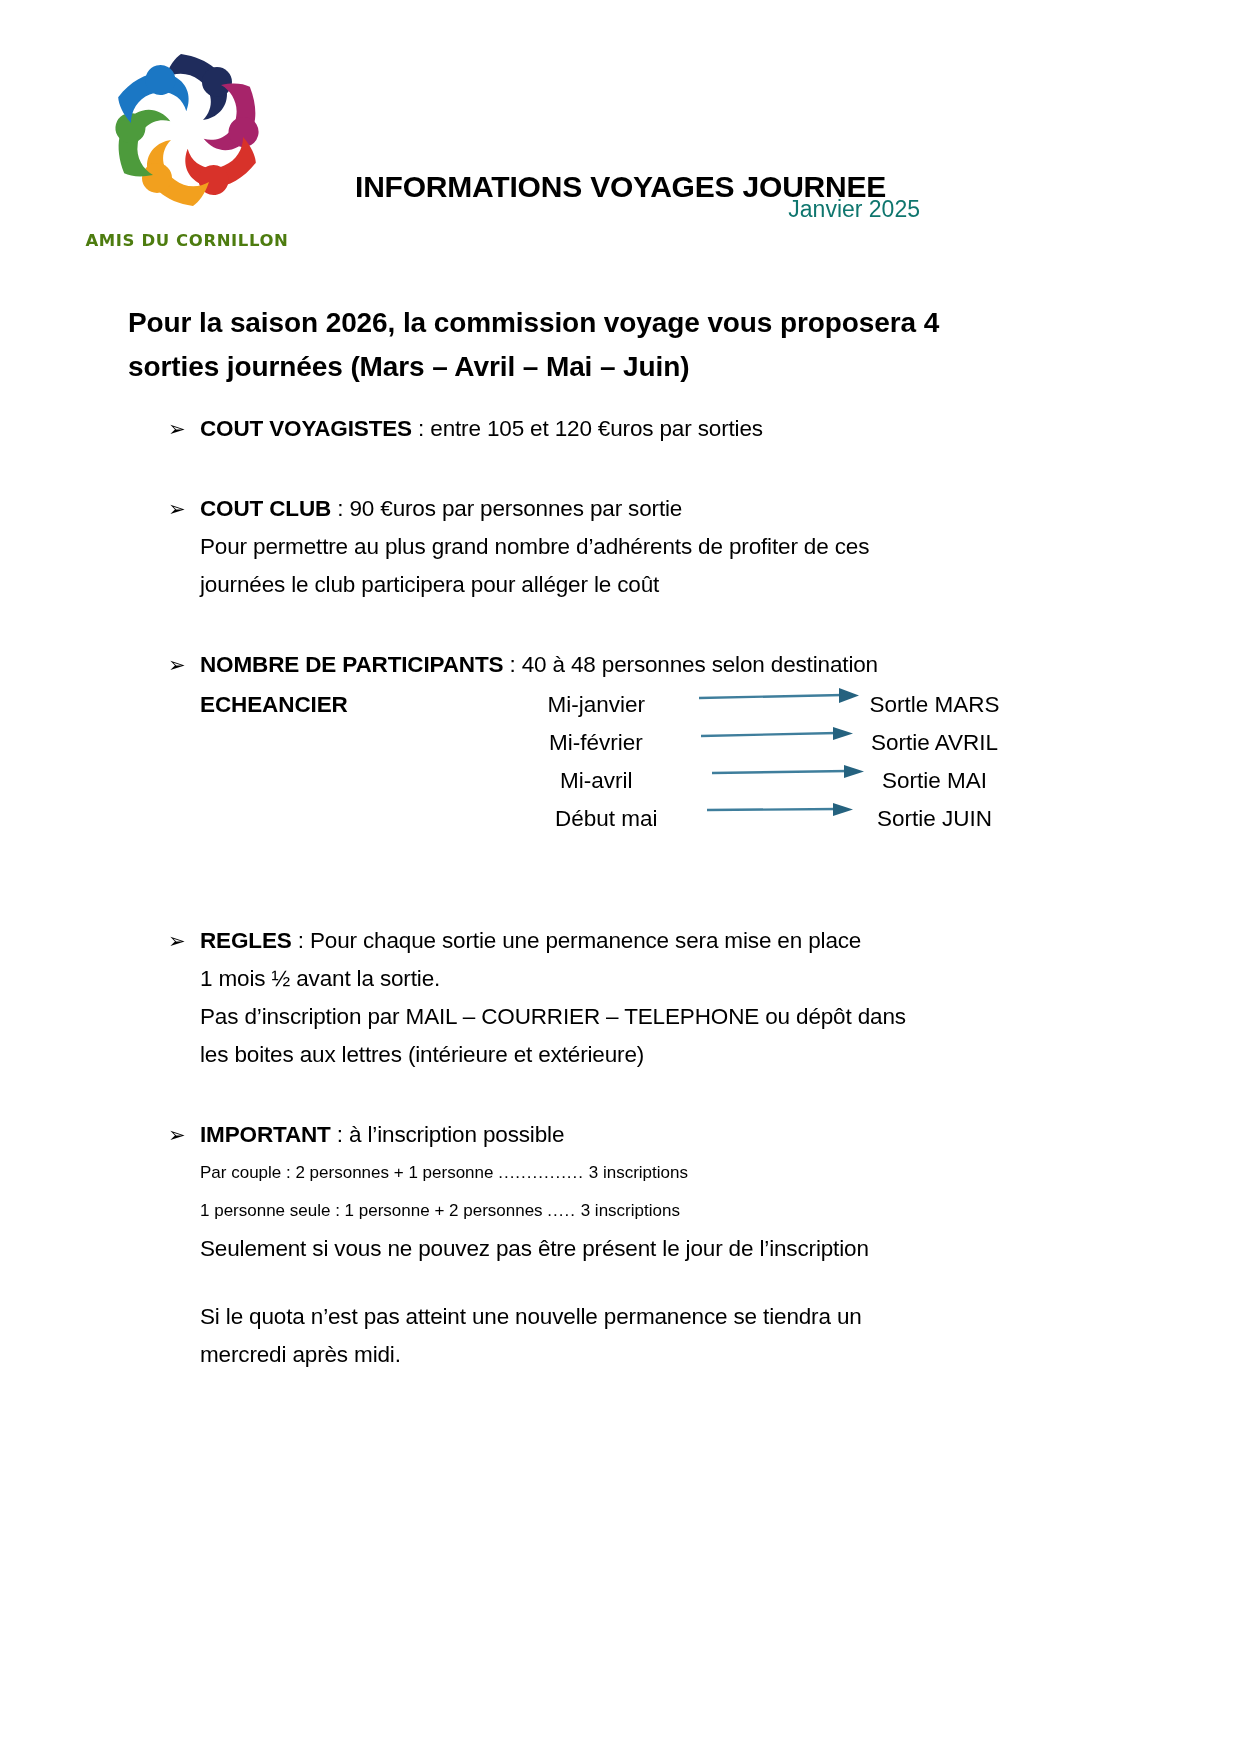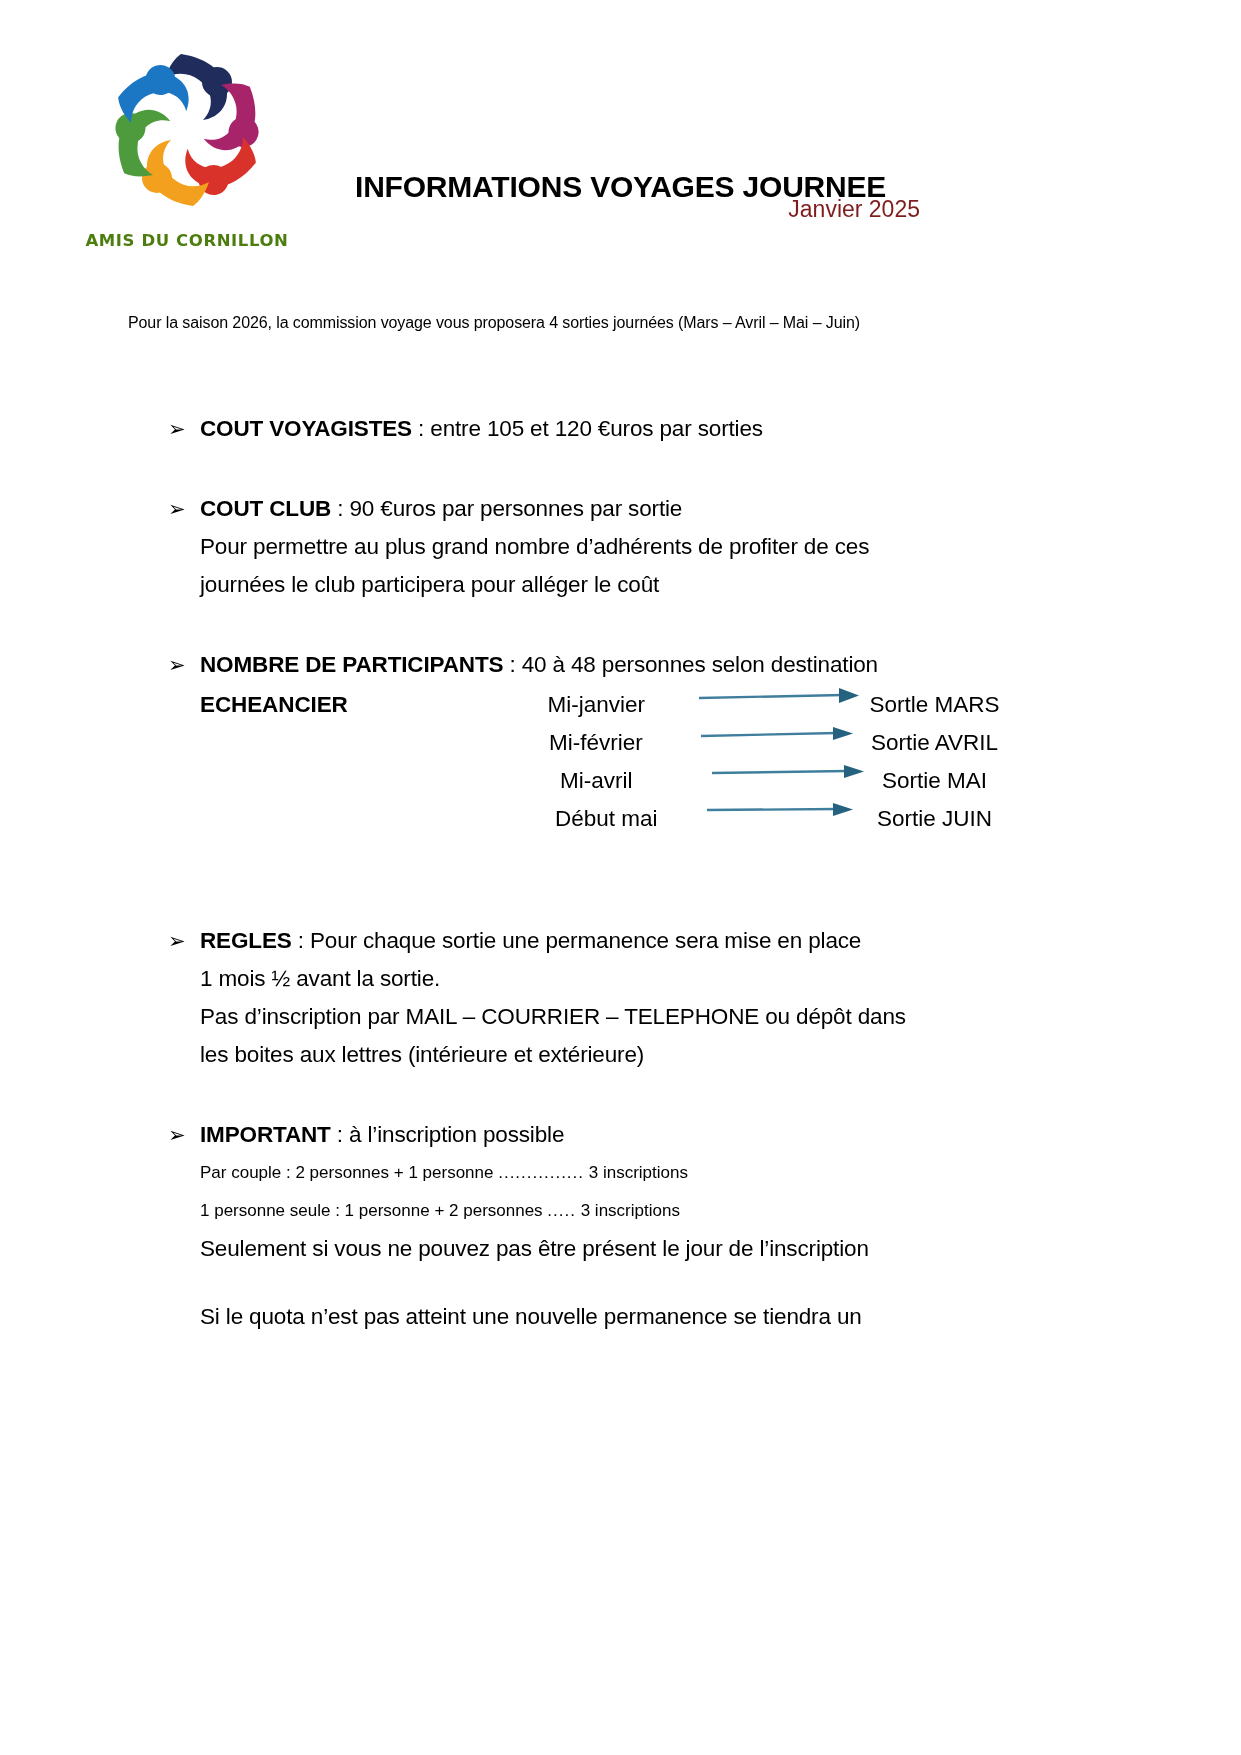--- a/index.html
+++ b/index.html
@@ -73,38 +73,38 @@
     margin-top: 36px;
   }
 
   .doc-date {
     position: absolute;
     left: 600px;
     top: 196px;
     width: 320px;
     text-align: right;
     font-size: 23px;
-    color: #7f1d1d;
+    color: #0f766e;
   }
 
   
   .content {
     position: absolute;
     left: 0;
     top: 290px;
     width: 1241px;
   }
 
   .intro {
     position: absolute;
     left: 128px;
     top: 11px;
     width: 830px;
-    font-size: 16px;
-    font-weight: normal;
+    font-size: 28px;
+    font-weight: bold;
     line-height: 44px;
     letter-spacing: -0.1px;
   }
 
   .bullets {
     position: absolute;
     left: 0;
     top: 120px;
     width: 1241px;
   }
@@ -340,17 +340,18 @@
 
         <div class="leader-row">
           <span>1 personne seule : 1 personne + 2 personnes </span><span class="leader-dots">.....</span><span> 3 inscriptions</span>
         </div>
 
         <div class="line">Seulement si vous ne pouvez pas être présent le jour de l’inscription</div>
 
         <div class="gap-sm"></div>
 
         <div class="line">Si le quota n’est pas atteint une nouvelle permanence se tiendra un</div>
+        <div class="line">mercredi après midi.</div>
       </div>
 
     </div>
   </div>
 </div>
 
 </body></html>

